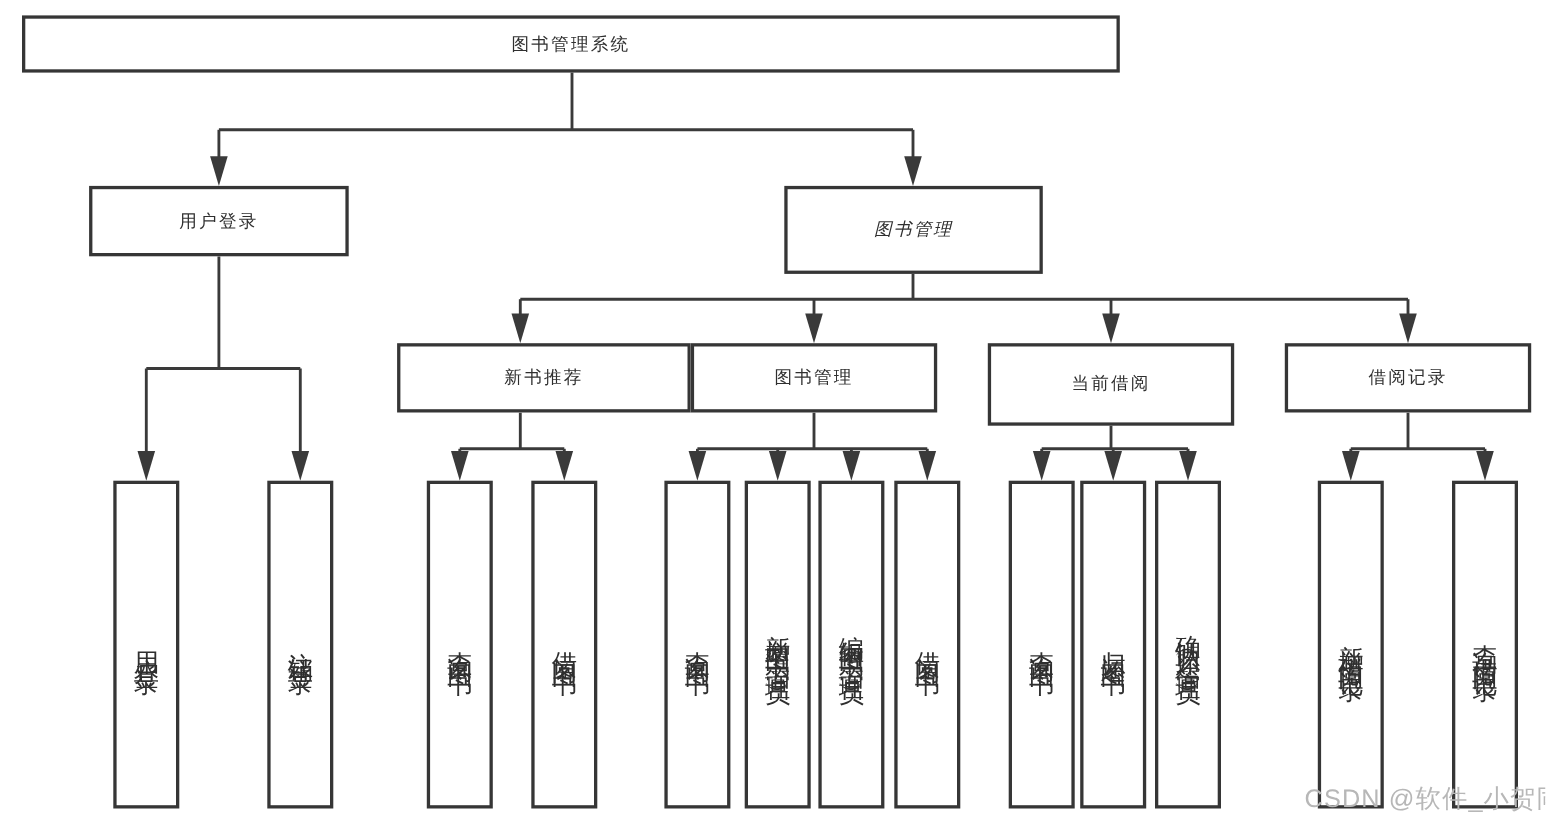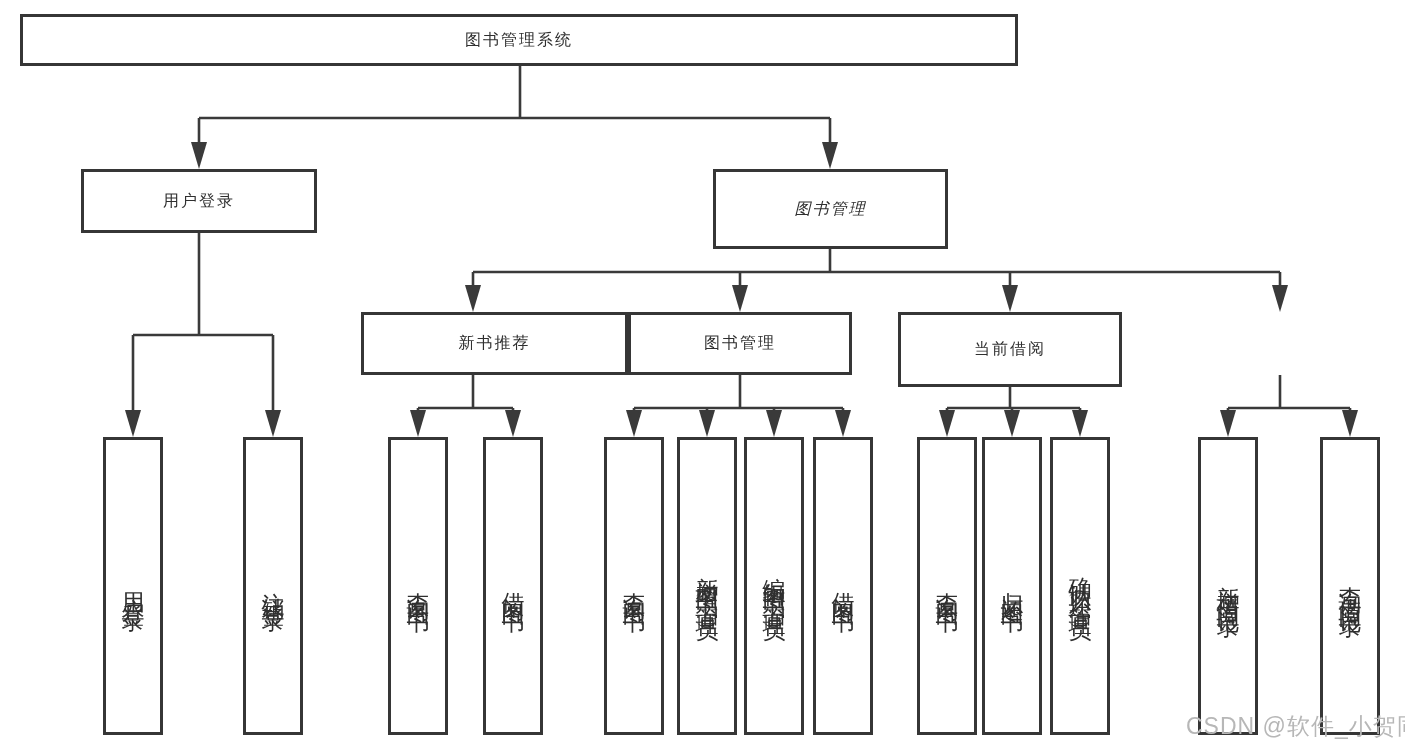--- a/index.html
+++ b/index.html
@@ -129,20 +129,23 @@
 
   <div class="box" style="left:361px;top:312px;width:267px;height:63px;">
     <span>新书推荐</span>
   </div>
   <div class="box" style="left:628px;top:312px;width:224px;height:63px;">
     <span>图书管理</span>
   </div>
   <div class="box" style="left:898px;top:312px;width:224px;height:75px;">
     <span>当前借阅</span>
   </div>
+  <div class="box" style="left:1168px;top:312px;width:224px;height:63px;">
+    <span>借阅记录</span>
+  </div>
 
   <div class="vbox" style="left:103px;top:437px;width:60px;height:298px;">
     <span>用户登录</span>
   </div>
   <div class="vbox" style="left:243px;top:437px;width:60px;height:298px;">
     <span>注销登录</span>
   </div>
 
   <div class="vbox" style="left:388px;top:437px;width:60px;height:298px;">
     <span>查询图书</span>

